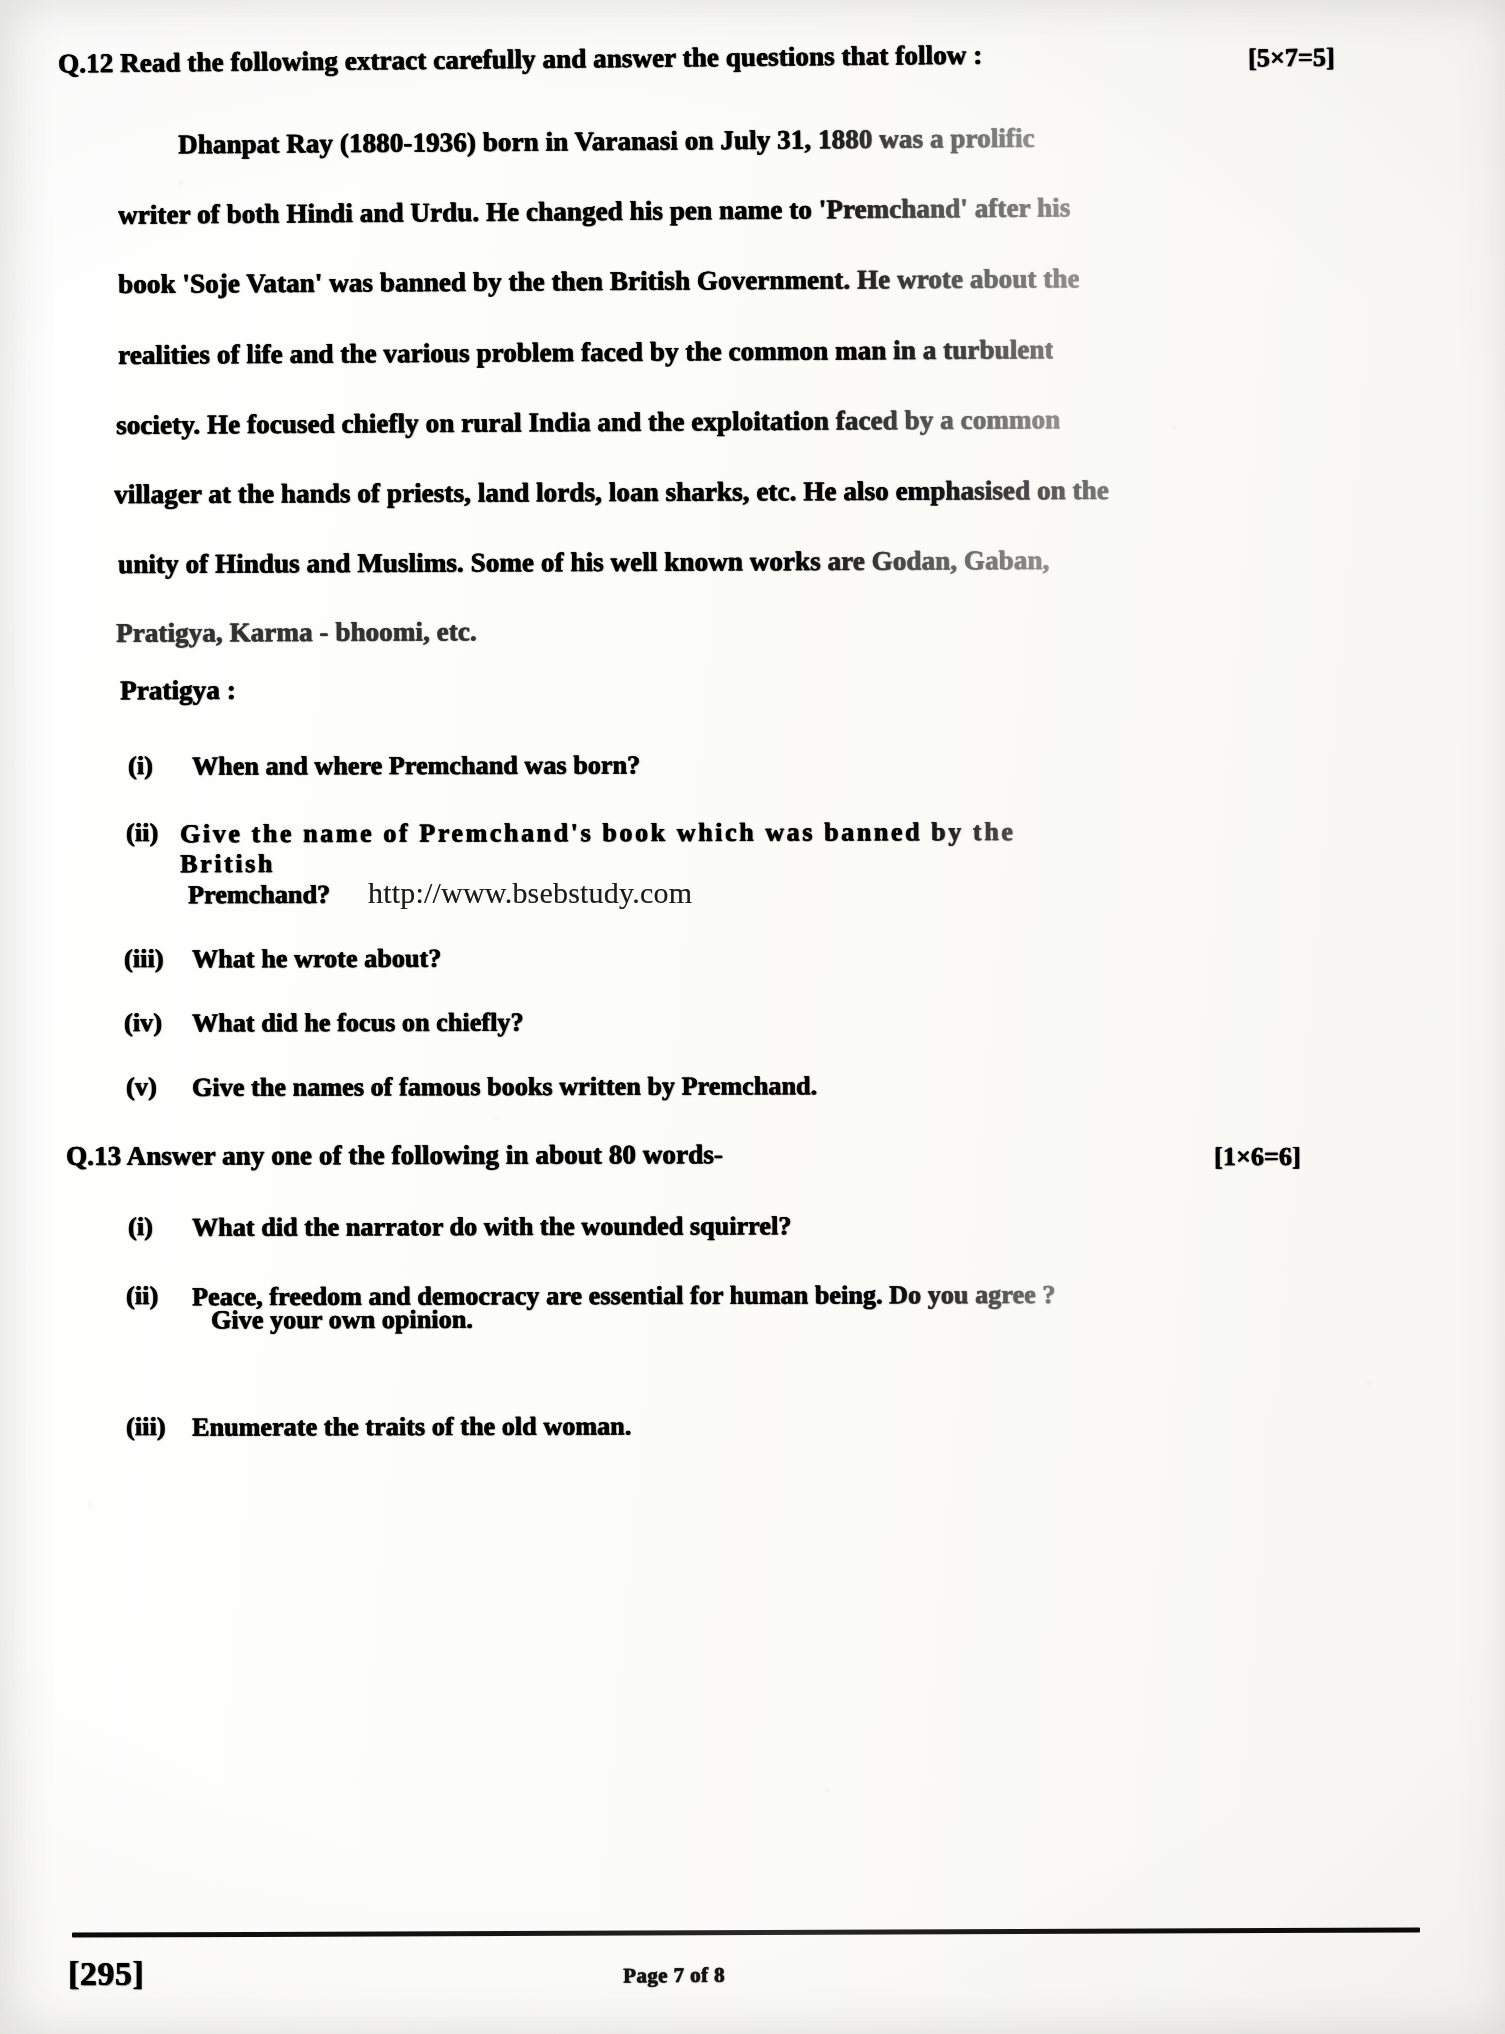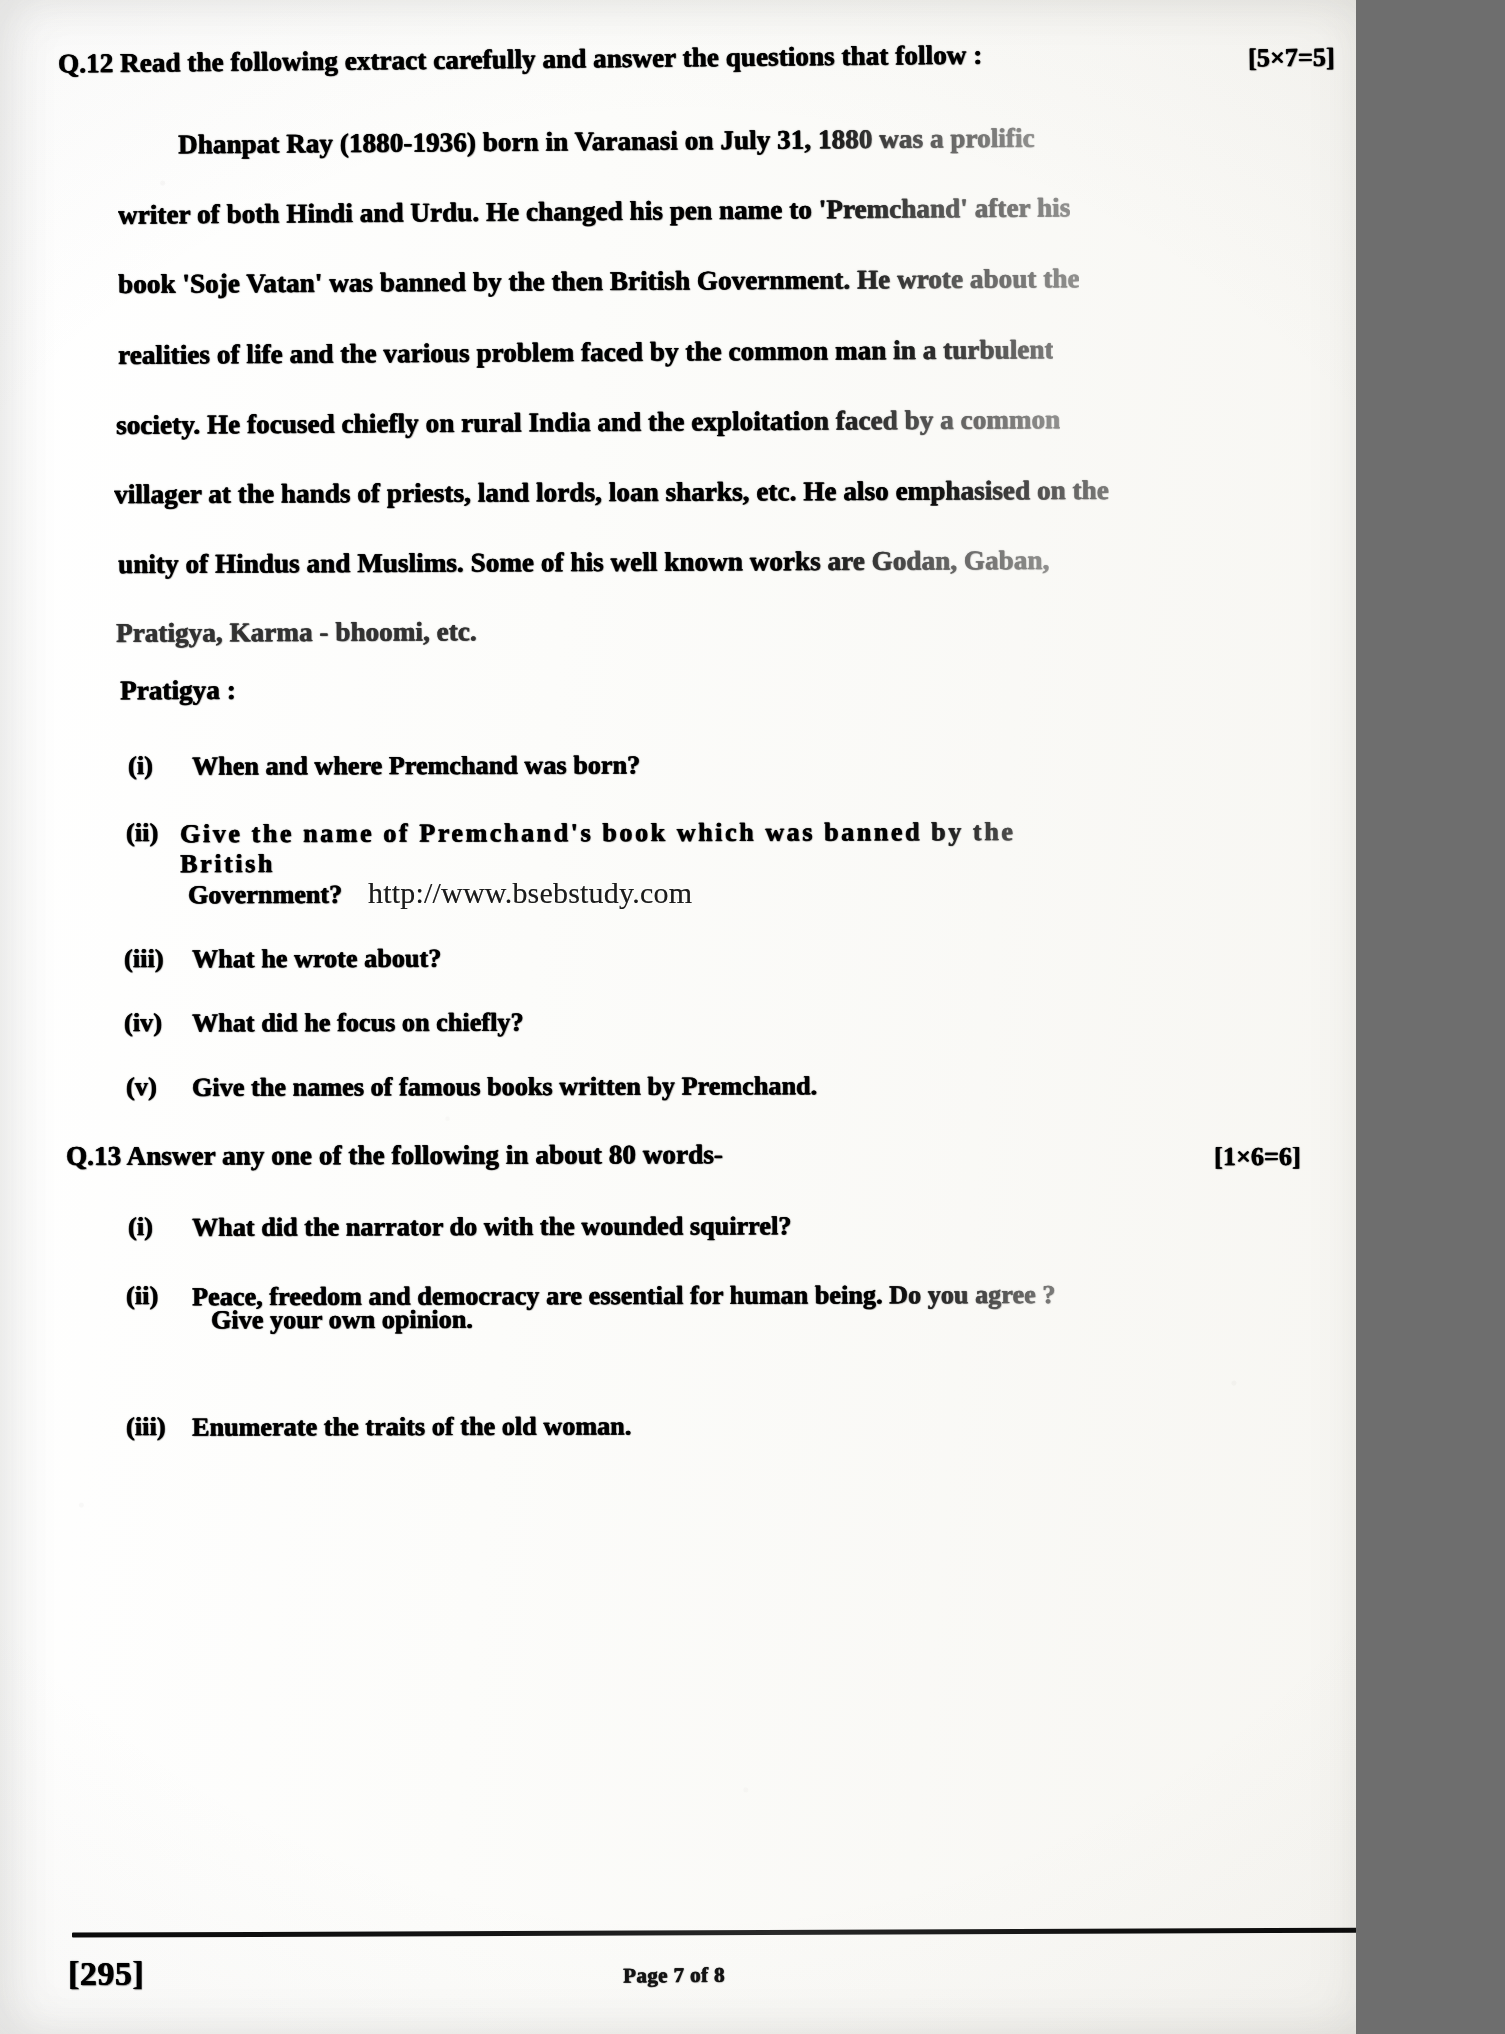--- a/index.html
+++ b/index.html
@@ -2,21 +2,21 @@
 <html><head>
 <meta charset="utf-8">
 <style>
   html, body {
     margin: 0;
     padding: 0;
     background: #6e6e6e;
   }
   .page {
     position: relative;
-    width: 1356px;
+    width: 1505px;
     height: 2034px;
     background: #fdfdfb;
     overflow: hidden;
     font-family: "Liberation Serif", "DejaVu Serif", serif;
     color: #0a0a0a;
     
     background-image:
       radial-gradient(ellipse 120% 80% at 50% 50%, rgba(255,255,255,0) 55%, rgba(120,115,108,0.10) 100%),
       linear-gradient(95deg, #ffffff 0%, #fcfcfa 40%, #f7f6f2 100%);
   }
@@ -166,21 +166,21 @@
   <div class="line body-line ink sk4 lite" style="left:116px; top:617px;">Pratigya, Karma - bhoomi, etc.</div>
 
   <div class="line body-line ink sk4" style="left:120px; top:675px;">Pratigya :</div>
 
   <div class="qitem-num ink sk5" style="left:128px; top:751px;">(i)</div>
   <div class="qitem-text ink sk5" style="left:192px; top:751px;">When and where Premchand was born?</div>
 
   <div class="qitem-num ink sk5" style="left:126px; top:818px;">(ii)</div>
   <div class="qitem-text ink sk5 fade-r2" style="left:180px; top:818px; width:900px; letter-spacing:2.6px;">Give the name of Premchand's book which was banned by the British</div>
 
-  <div class="qitem-text ink sk5" style="left:188px; top:880px;">Government?</div>
+  <div class="qitem-text ink sk5" style="left:188px; top:880px;">Premchand?</div>
 
   <div class="watermark sk0" style="left:368px; top:876px;">http://www.bsebstudy.com</div>
 
   <div class="qitem-num ink sk5" style="left:124px; top:944px;">(iii)</div>
   <div class="qitem-text ink sk5" style="left:192px; top:944px;">What he wrote about?</div>
 
   <div class="qitem-num ink sk5" style="left:124px; top:1008px;">(iv)</div>
   <div class="qitem-text ink sk5" style="left:192px; top:1008px;">What did he focus on chiefly?</div>
 
   <div class="qitem-num ink sk5" style="left:126px; top:1072px;">(v)</div>

